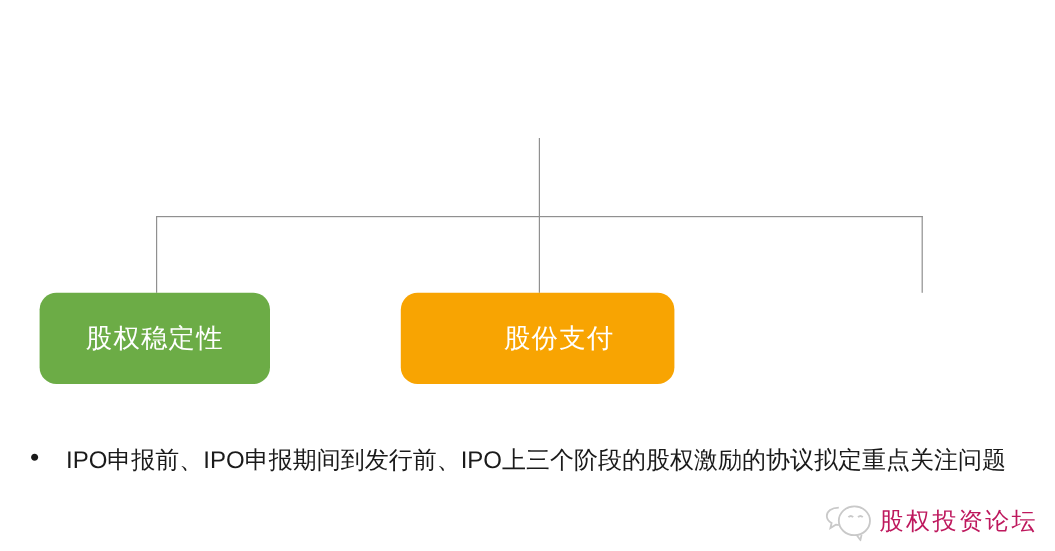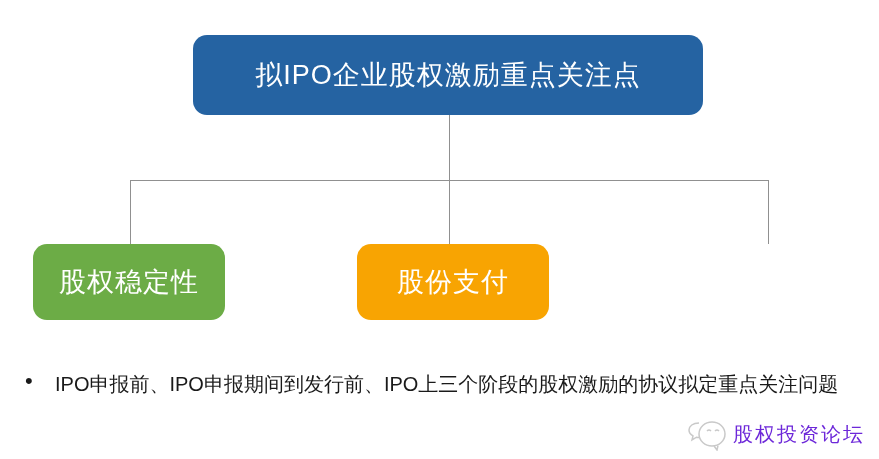--- a/index.html
+++ b/index.html
@@ -29,24 +29,24 @@
     left: 193px;
     top: 35px;
     width: 510px;
     height: 80px;
     font-size: 27px;
   }
   .child-node {
     top: 244px;
     width: 192px;
     height: 76px;
-    font-size: 27px;
+    font-size: 22px;
   }
   #child-0 { left: 33px; }
-  #child-1 { left: 357px; }
+  #child-1 { left: 334px; padding-left: 36px; }
   #child-2 { left: 673px; }
   .connector {
     position: absolute;
     background: #909090;
   }
   .conn-v { width: 1px; }
   .conn-h { height: 1px; }
   #conn-root-drop   { left: 449px; top: 115px; height: 65px; }
   #conn-horizontal  { left: 130px; top: 180px; width: 639px; }
   #conn-drop-left   { left: 130px; top: 180px; height: 64px; }
@@ -73,39 +73,36 @@
     font-size: 20px;
     line-height: 36px;
   }
   .watermark {
     position: absolute;
     right: 14px;
     bottom: 8px;
     display: flex;
     align-items: center;
     gap: 2px;
-    color: #6d28d9;
+    color: #be185d;
     text-shadow: 1px 1px 0 #ffffff;
   }
   .watermark-label {
     font-size: 20px;
     letter-spacing: 2px;
   }
   .watermark-icon svg {
     display: block;
   }
 </style>
 </head>
 <body>
 
 <div id="canvas">
 
-  <div class="node root-node" id="root-node" style="background-color: rgb(37, 99, 162);">
-    <span>拟IPO企业股权激励重点关注点</span>
-  </div>
 
   <div class="connector conn-v" id="conn-root-drop" style="background-color: rgb(144, 144, 144);"></div>
   <div class="connector conn-h" id="conn-horizontal" style="background-color: rgb(144, 144, 144);"></div>
   <div class="connector conn-v" id="conn-drop-left" style="background-color: rgb(144, 144, 144);"></div>
   <div class="connector conn-v" id="conn-drop-center" style="background-color: rgb(144, 144, 144);"></div>
   <div class="connector conn-v" id="conn-drop-right" style="background-color: rgb(144, 144, 144);"></div>
 
   <div class="node child-node" id="child-0" style="background-color: rgb(108, 172, 70);">
     <span>股权稳定性</span>
   </div>

